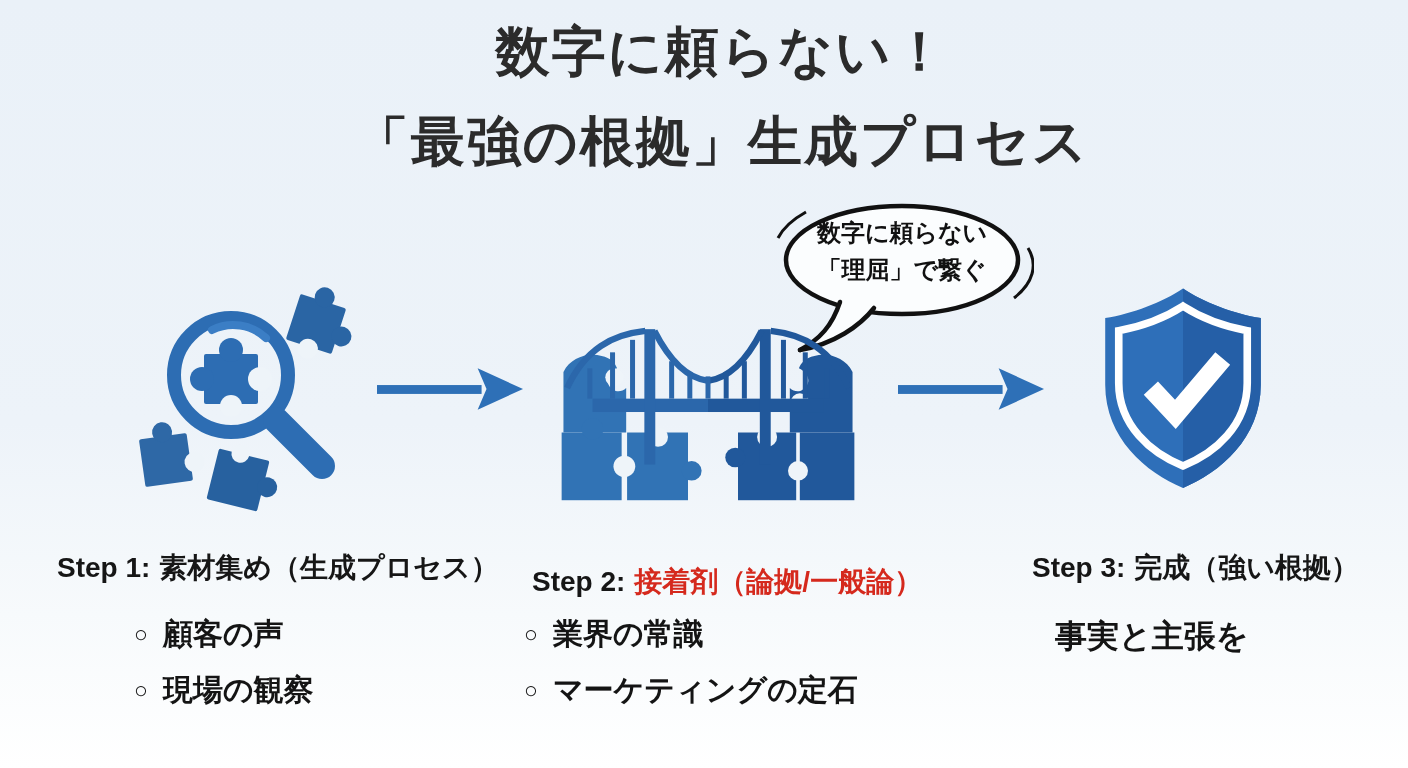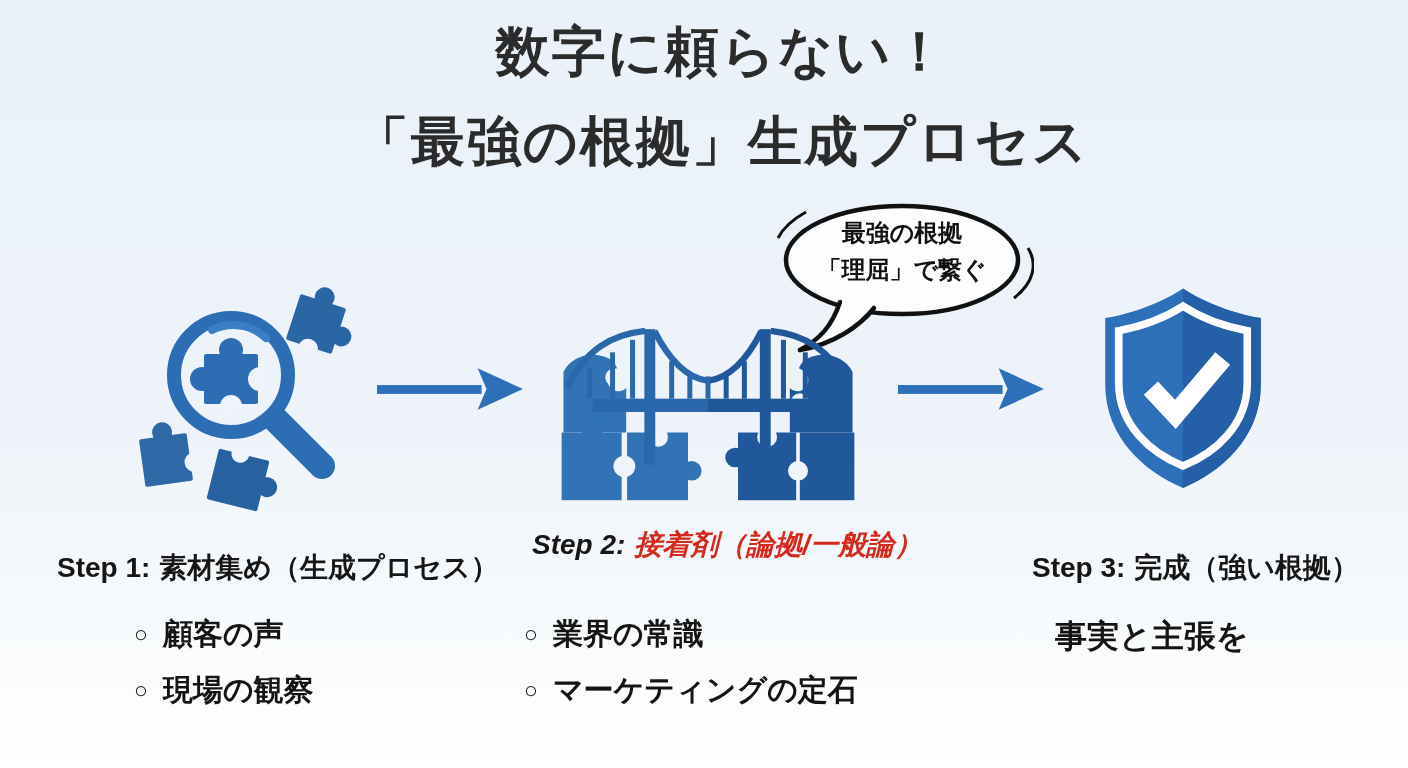--- a/index.html
+++ b/index.html
@@ -31,21 +31,21 @@
   .shield{left:1090px;top:283px;}
   .arrow1{left:377px;top:364px;}
   .arrow2{left:898px;top:364px;}
   
   .step-label{
     position:absolute;white-space:nowrap;
     font-size:28px;font-weight:800;color:#161616;
   }
   .step-label .prefix{margin-right:9px;margin-left:24px;}
   .label-1{left:33px;top:549px;}
-  .label-2{left:508px;top:526px;font-style:italic;}
+  .label-2{left:508px;top:563px;}
   .label-3{left:1008px;top:549px;}
   .label-2 .name{color:#d5291d;}
   
   .bullets{
     position:absolute;list-style:none;margin:0;padding:0;
   }
   .bullets li{
     display:flex;align-items:center;gap:15px;
     height:56px;font-size:30px;font-weight:800;color:#141414;white-space:nowrap;
   }
@@ -70,21 +70,21 @@
   <div class="bubble">
     <svg width="262" height="158" viewBox="0 0 262 158">
       <ellipse cx="130" cy="62" rx="116" ry="54" fill="#fbfdfe" stroke="#111" stroke-width="4.5"></ellipse>
       <path d="M68 104 C 60 128 48 141 28 152 C 62 146 88 128 102 110 Z" fill="#fbfdfe"></path>
       <path d="M68 104 C 60 128 48 141 28 152" fill="none" stroke="#111" stroke-width="4.5" stroke-linecap="round"></path>
       <path d="M28 152 C 62 146 88 128 102 110" fill="none" stroke="#111" stroke-width="4.5" stroke-linecap="round"></path>
       <path d="M6 40 A 125 62 0 0 1 34 14" fill="none" stroke="#111" stroke-width="3"></path>
       <path d="M256 50 A 120 60 0 0 1 242 100" fill="none" stroke="#111" stroke-width="3"></path>
     </svg>
     <div class="bubble-text">
-      <div>最強の根拠</div>
+      <div>数字に頼らない</div>
       <div>「理屈」で繋ぐ</div>
     </div>
   </div>
 
   <svg class="icon magnifier" width="222" height="236" viewBox="0 0 222 236">
 
     <circle cx="95" cy="93" r="57" fill="none" stroke="#2d6db3" stroke-width="14"></circle>
     <path d="M 76 48 A 48 48 0 0 1 130 56" fill="none" stroke="#3b7ec5" stroke-width="8" stroke-linecap="round"></path>
 
     <line x1="140" y1="138" x2="186" y2="184" stroke="#2d6db3" stroke-width="26" stroke-linecap="round"></line>

